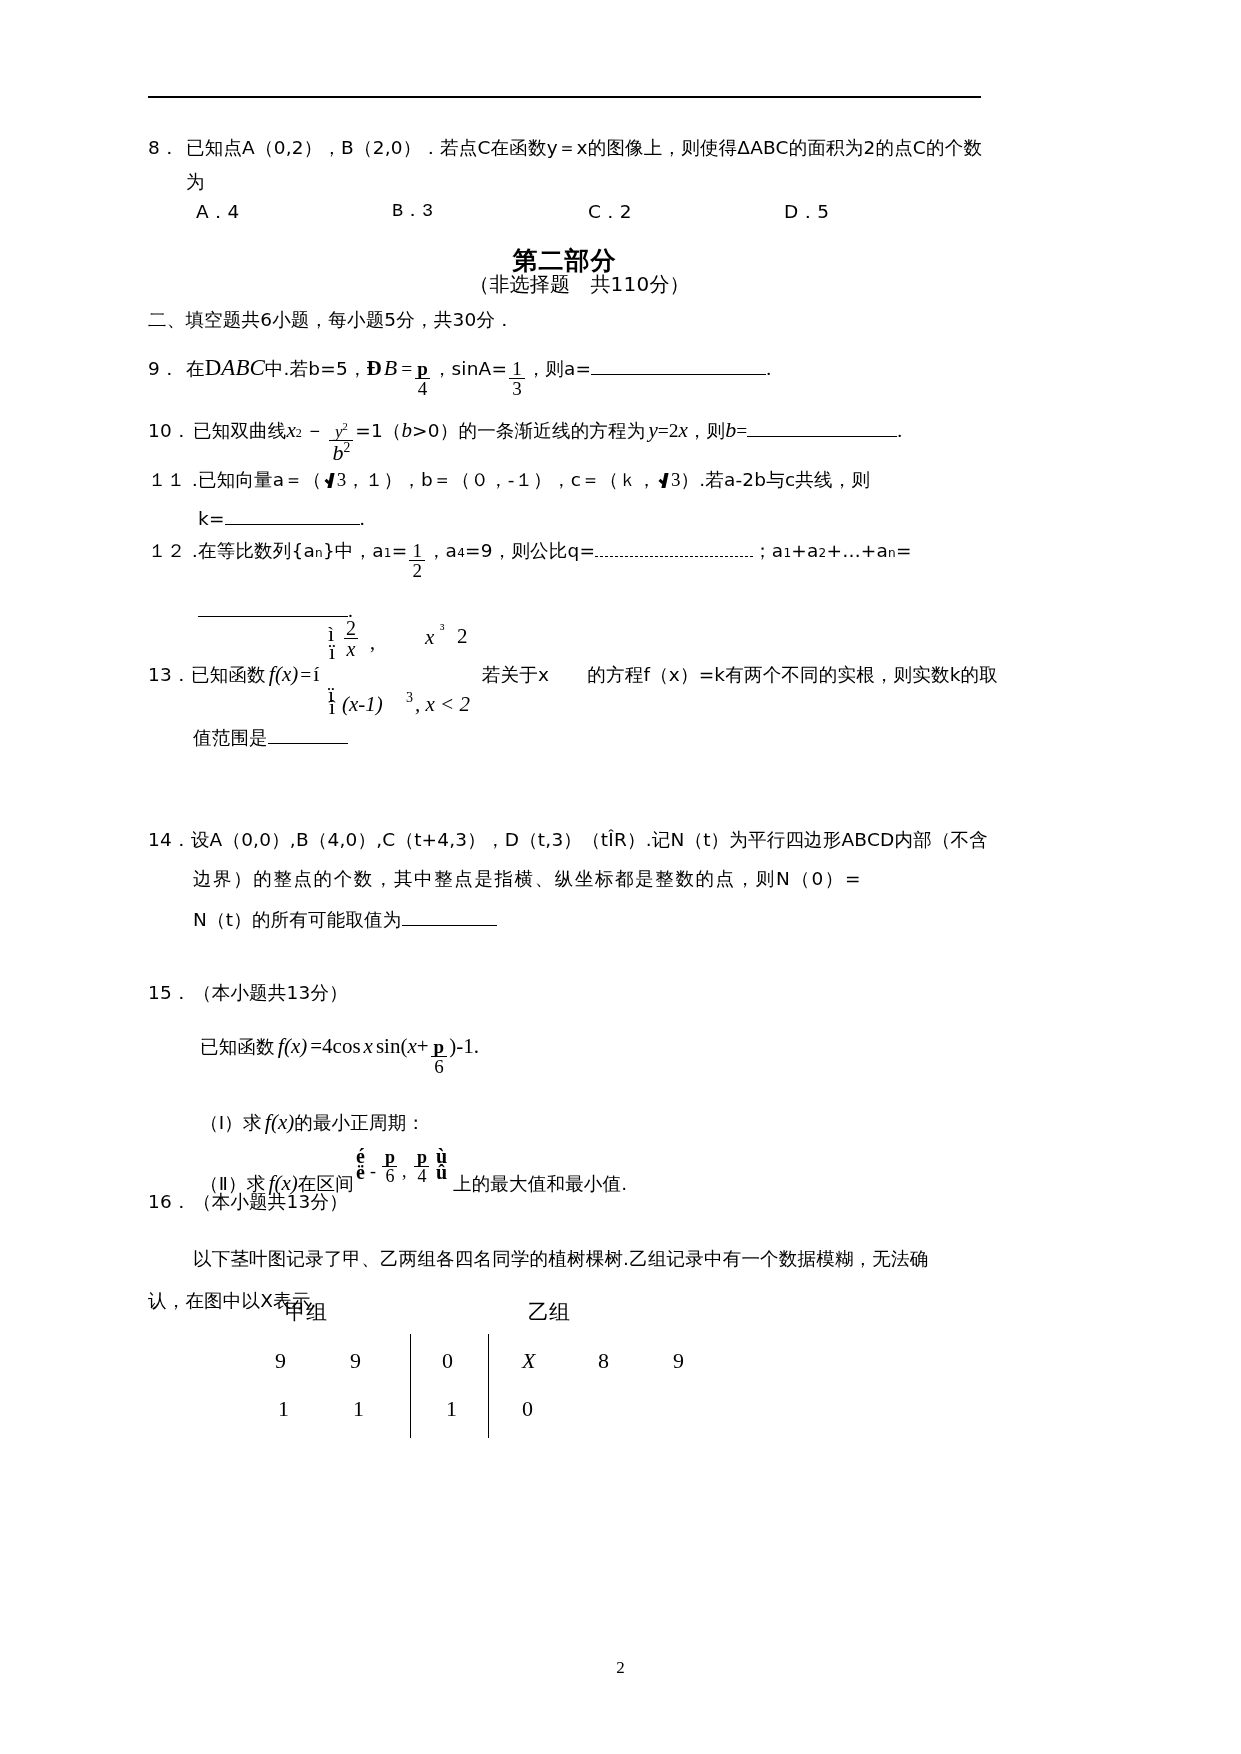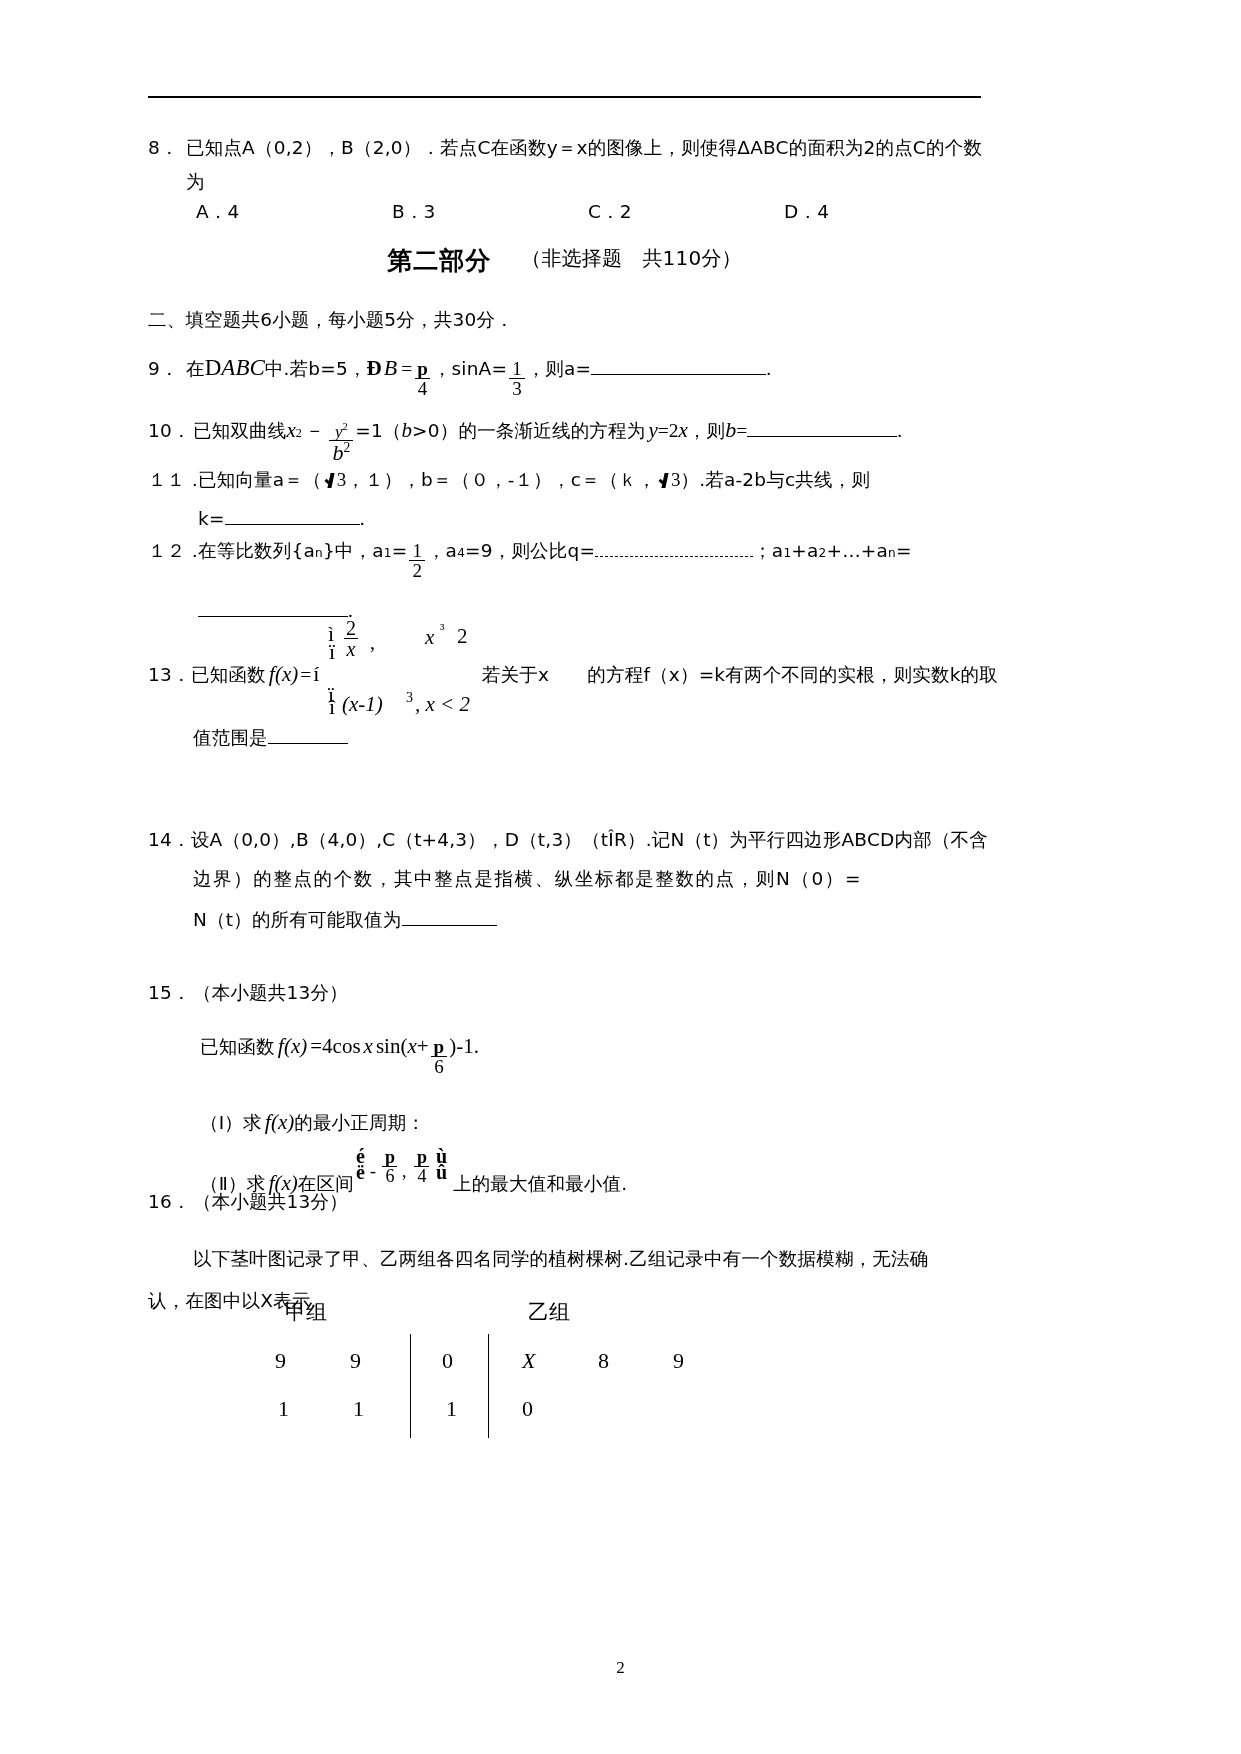--- a/index.html
+++ b/index.html
@@ -70,28 +70,28 @@
     <div class="qline">
       <span style="width:38px; display:inline-block;">8．</span>
       <span>已知点A（0,2），B（2,0）．若点C在函数y＝x的图像上，则使得ΔABC的面积为2的点C的个数</span>
     </div>
     <div style="margin-top:15px; padding-left:38px;">为</div>
   </div>
 
   <div class="blk cn" style="left:196px; top:202px; width:800px;">
     <div style="display:flex;">
       <span style="width:196px;">A．4</span>
-      <span style="width:196px;">B．3</span>
+      <span style="width:196px;font-family:Liberation Mono, monospace;">B．3</span>
       <span style="width:196px;">C．2</span>
-      <span style="width:196px;">D．4</span>
+      <span style="width:196px;">D．5</span>
     </div>
   </div>
 
   <div class="blk" style="left:148px; top:248px; width:833px;">
-    <div style="display:flex; align-items:flex-start; justify-content:center;">
+    <div style="display:flex; align-items:center; justify-content:center;flex-direction:column;">
       <span class="cn" style="font-size:25px; font-weight:bold; letter-spacing:1px;">第二部分</span>
       <span class="cn" style="font-size:20px; margin-left:30px;">（非选择题　共110分）</span>
     </div>
   </div>
 
   <div class="blk cn" style="left:148px; top:310px;">二、填空题共6小题，每小题5分，共30分．</div>
 
   <div class="blk" style="left:148px; top:356px;">
     <div class="qline">
       <span class="cn" style="width:38px; display:inline-block;">9．</span>

